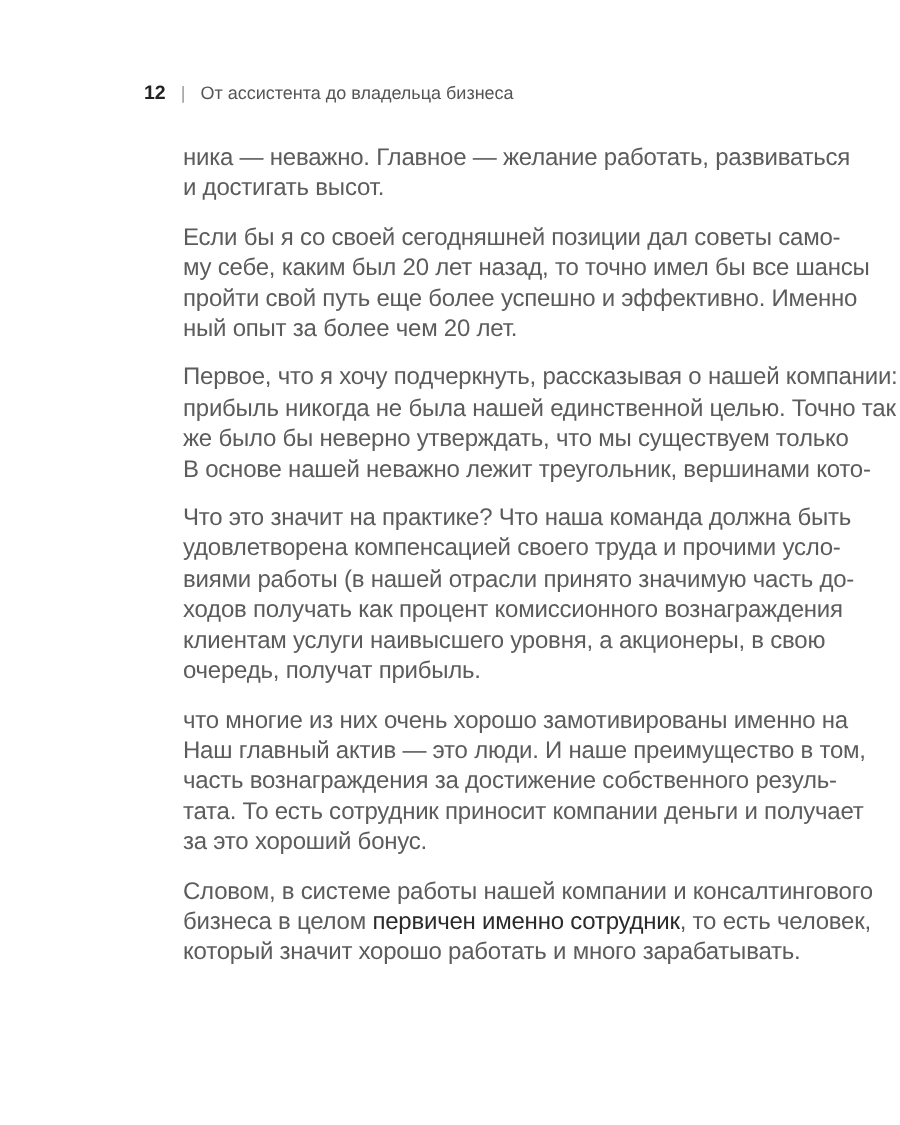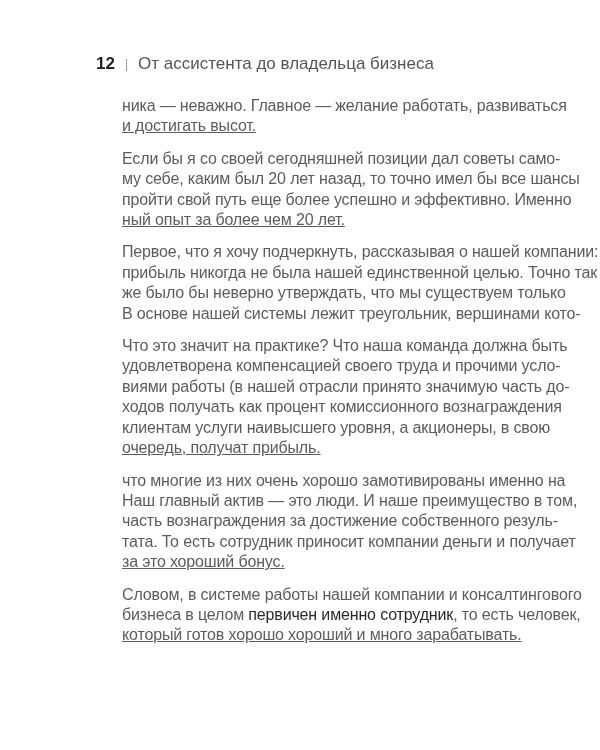--- a/index.html
+++ b/index.html
@@ -5,32 +5,32 @@
   html, body { margin: 0; padding: 0; }
   body {
     width: 600px; height: 750px; background: #ffffff;
     font-family: "Liberation Sans", "DejaVu Sans", sans-serif;
     color: #5a5a5a; position: relative; overflow: hidden;
   }
   .header {
     position: absolute; left: 96px; top: 54px;
     font-size: 13px; display: flex; align-items: center; color: #4a4a4a;
   }
-  .page-num { font-weight: bold; color: #222; font-size: 17px; }
+  .page-num { font-weight: bold; color: #222; font-size: 13px; }
   .sep { margin: 0 10px 0 10px; color: #999; font-size: 12px; }
-  .running-title { font-size: 17px; color: #555; }
+  .running-title { font-size: 12px; color: #555; }
   .body-text {
     position: absolute; left: 122px; top: 96px; width: 366px;
   }
   .para {
     margin: 0 0 12px 0; font-size: 16px; line-height: 20.4px;
     text-align: justify; color: #5c5c5c; letter-spacing: -0.15px;
   }
   .para .line { display: block; white-space: nowrap; text-align-last: justify; text-align: justify; }
-  .para .line.last { text-align-last: left; text-decoration: underline; }
+  .para .line.last { text-align-last: left; }
   .bold { font-weight: normal; color: #2a2a2a; }
 </style>
 </head>
 <body>
 
 <div class="header">
   <span class="page-num">12</span>
   <span class="sep">|</span>
   <span class="running-title">От ассистента до владельца бизнеса</span>
 </div>
@@ -43,35 +43,35 @@
   <p class="para">
     <span class="line">Если бы я со своей сегодняшней позиции дал советы само-</span>
     <span class="line">му себе, каким был 20 лет назад, то точно имел бы все шансы</span>
     <span class="line">пройти свой путь еще более успешно и эффективно. Именно</span>
     <span class="line last">ный опыт за более чем 20 лет.</span>
   </p>
   <p class="para">
     <span class="line">Первое, что я хочу подчеркнуть, рассказывая о нашей компании:</span>
     <span class="line">прибыль никогда не была нашей единственной целью. Точно так</span>
     <span class="line">же было бы неверно утверждать, что мы существуем только</span>
-    <span class="line">В основе нашей системы лежит треугольник, вершинами кото-</span>
+    <span class="line">В основе нашей неважно лежит треугольник, вершинами кото-</span>
   </p>
   <p class="para">
     <span class="line">Что это значит на практике? Что наша команда должна быть</span>
     <span class="line">удовлетворена компенсацией своего труда и прочими усло-</span>
     <span class="line">виями работы (в нашей отрасли принято значимую часть до-</span>
     <span class="line">ходов получать как процент комиссионного вознаграждения</span>
     <span class="line">клиентам услуги наивысшего уровня, а акционеры, в свою</span>
     <span class="line last">очередь, получат прибыль.</span>
   </p>
   <p class="para">
     <span class="line">что многие из них очень хорошо замотивированы именно на</span>
     <span class="line">Наш главный актив — это люди. И наше преимущество в том,</span>
     <span class="line">часть вознаграждения за достижение собственного резуль-</span>
     <span class="line">тата. То есть сотрудник приносит компании деньги и получает</span>
     <span class="line last">за это хороший бонус.</span>
   </p>
   <p class="para">
     <span class="line">Словом, в системе работы нашей компании и консалтингового</span>
     <span class="line"><span>бизнеса в целом </span><span class="bold">первичен именно сотрудник</span><span>, то есть человек,</span></span>
-    <span class="line last">который готов хорошо хороший и много зарабатывать.</span>
+    <span class="line last">который значит хорошо работать и много зарабатывать.</span>
   </p>
 </div>
 
 </body></html>

